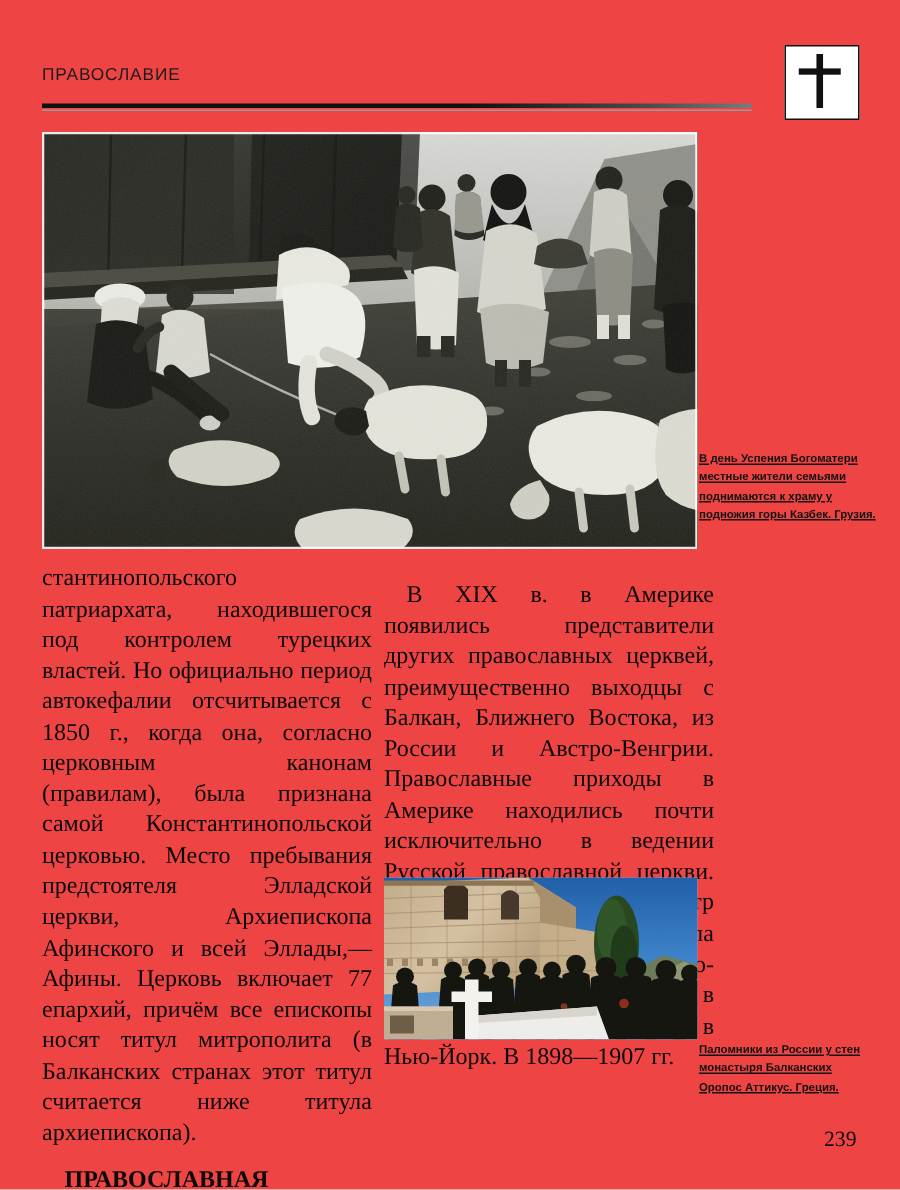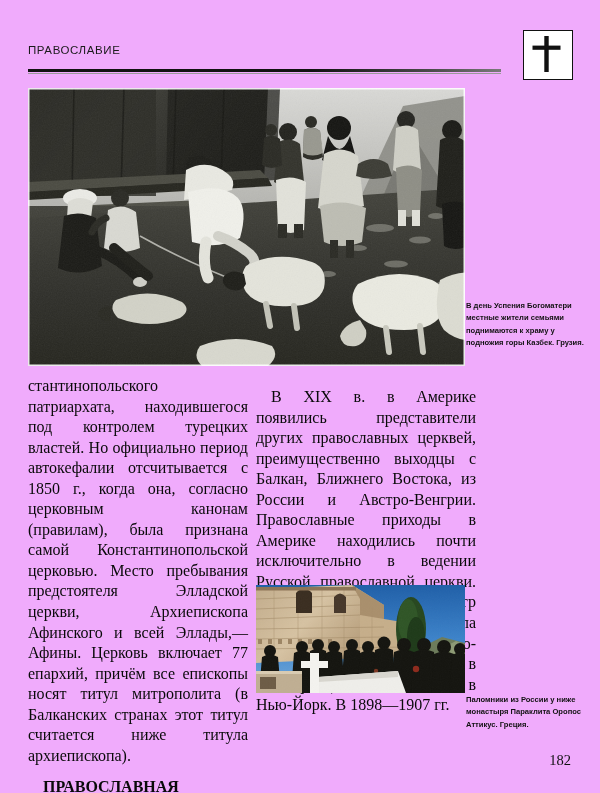--- a/index.html
+++ b/index.html
@@ -14,21 +14,21 @@
     font-family: "Liberation Serif", serif;
     color: #000000;
     overflow: hidden;
   }
 
   .page {
     position: absolute;
     left: 0; top: 0;
     width: 600px;
     height: 793px;
-    background: #f0abfc;
+    background: #ef4444;
   }
 
   
   .header-title {
     position: absolute;
     left: 28px;
     top: 44px;
     font-family: "Liberation Sans", sans-serif;
     font-size: 11.5px;
     letter-spacing: 0.6px;
@@ -76,20 +76,21 @@
 
   
   .caption {
     position: absolute;
     font-family: "Liberation Sans", sans-serif;
     font-size: 7.6px;
     font-weight: bold;
     line-height: 1.62;
     color: #121212;
     width: 118px;
+    text-decoration: underline;
   }
   #caption-top { left: 466px; top: 300px; }
   #caption-bottom { left: 466px; top: 694px; }
 
   
   .col {
     position: absolute;
     width: 220px;
     font-family: "Liberation Serif", serif;
     font-size: 16px;
@@ -426,17 +427,17 @@
       <rect x="45" y="76" width="27" height="7" fill="#f4f3ef"></rect>
 
       <rect x="0" y="86" width="46" height="22" fill="#bfae92"></rect>
       <rect x="0" y="86" width="46" height="3" fill="#d9cbb2"></rect>
       <rect x="4" y="92" width="16" height="12" fill="#6d5c46"></rect>
 
       <rect x="0" y="0" width="209" height="108" filter="url(#grainC)" fill="#888" opacity="0.25"></rect>
     </svg>
   </div>
 
-  <div class="caption" id="caption-bottom">Паломники из России у ниже монастыря Параклита Оропос Аттикус. Греция.</div>
-
-  <div class="page-number">182</div>
+  <div class="caption" id="caption-bottom">Паломники из России у стен монастыря Балканских Оропос Аттикус. Греция.</div>
+
+  <div class="page-number">239</div>
 
 </div>
 
 </body></html>

